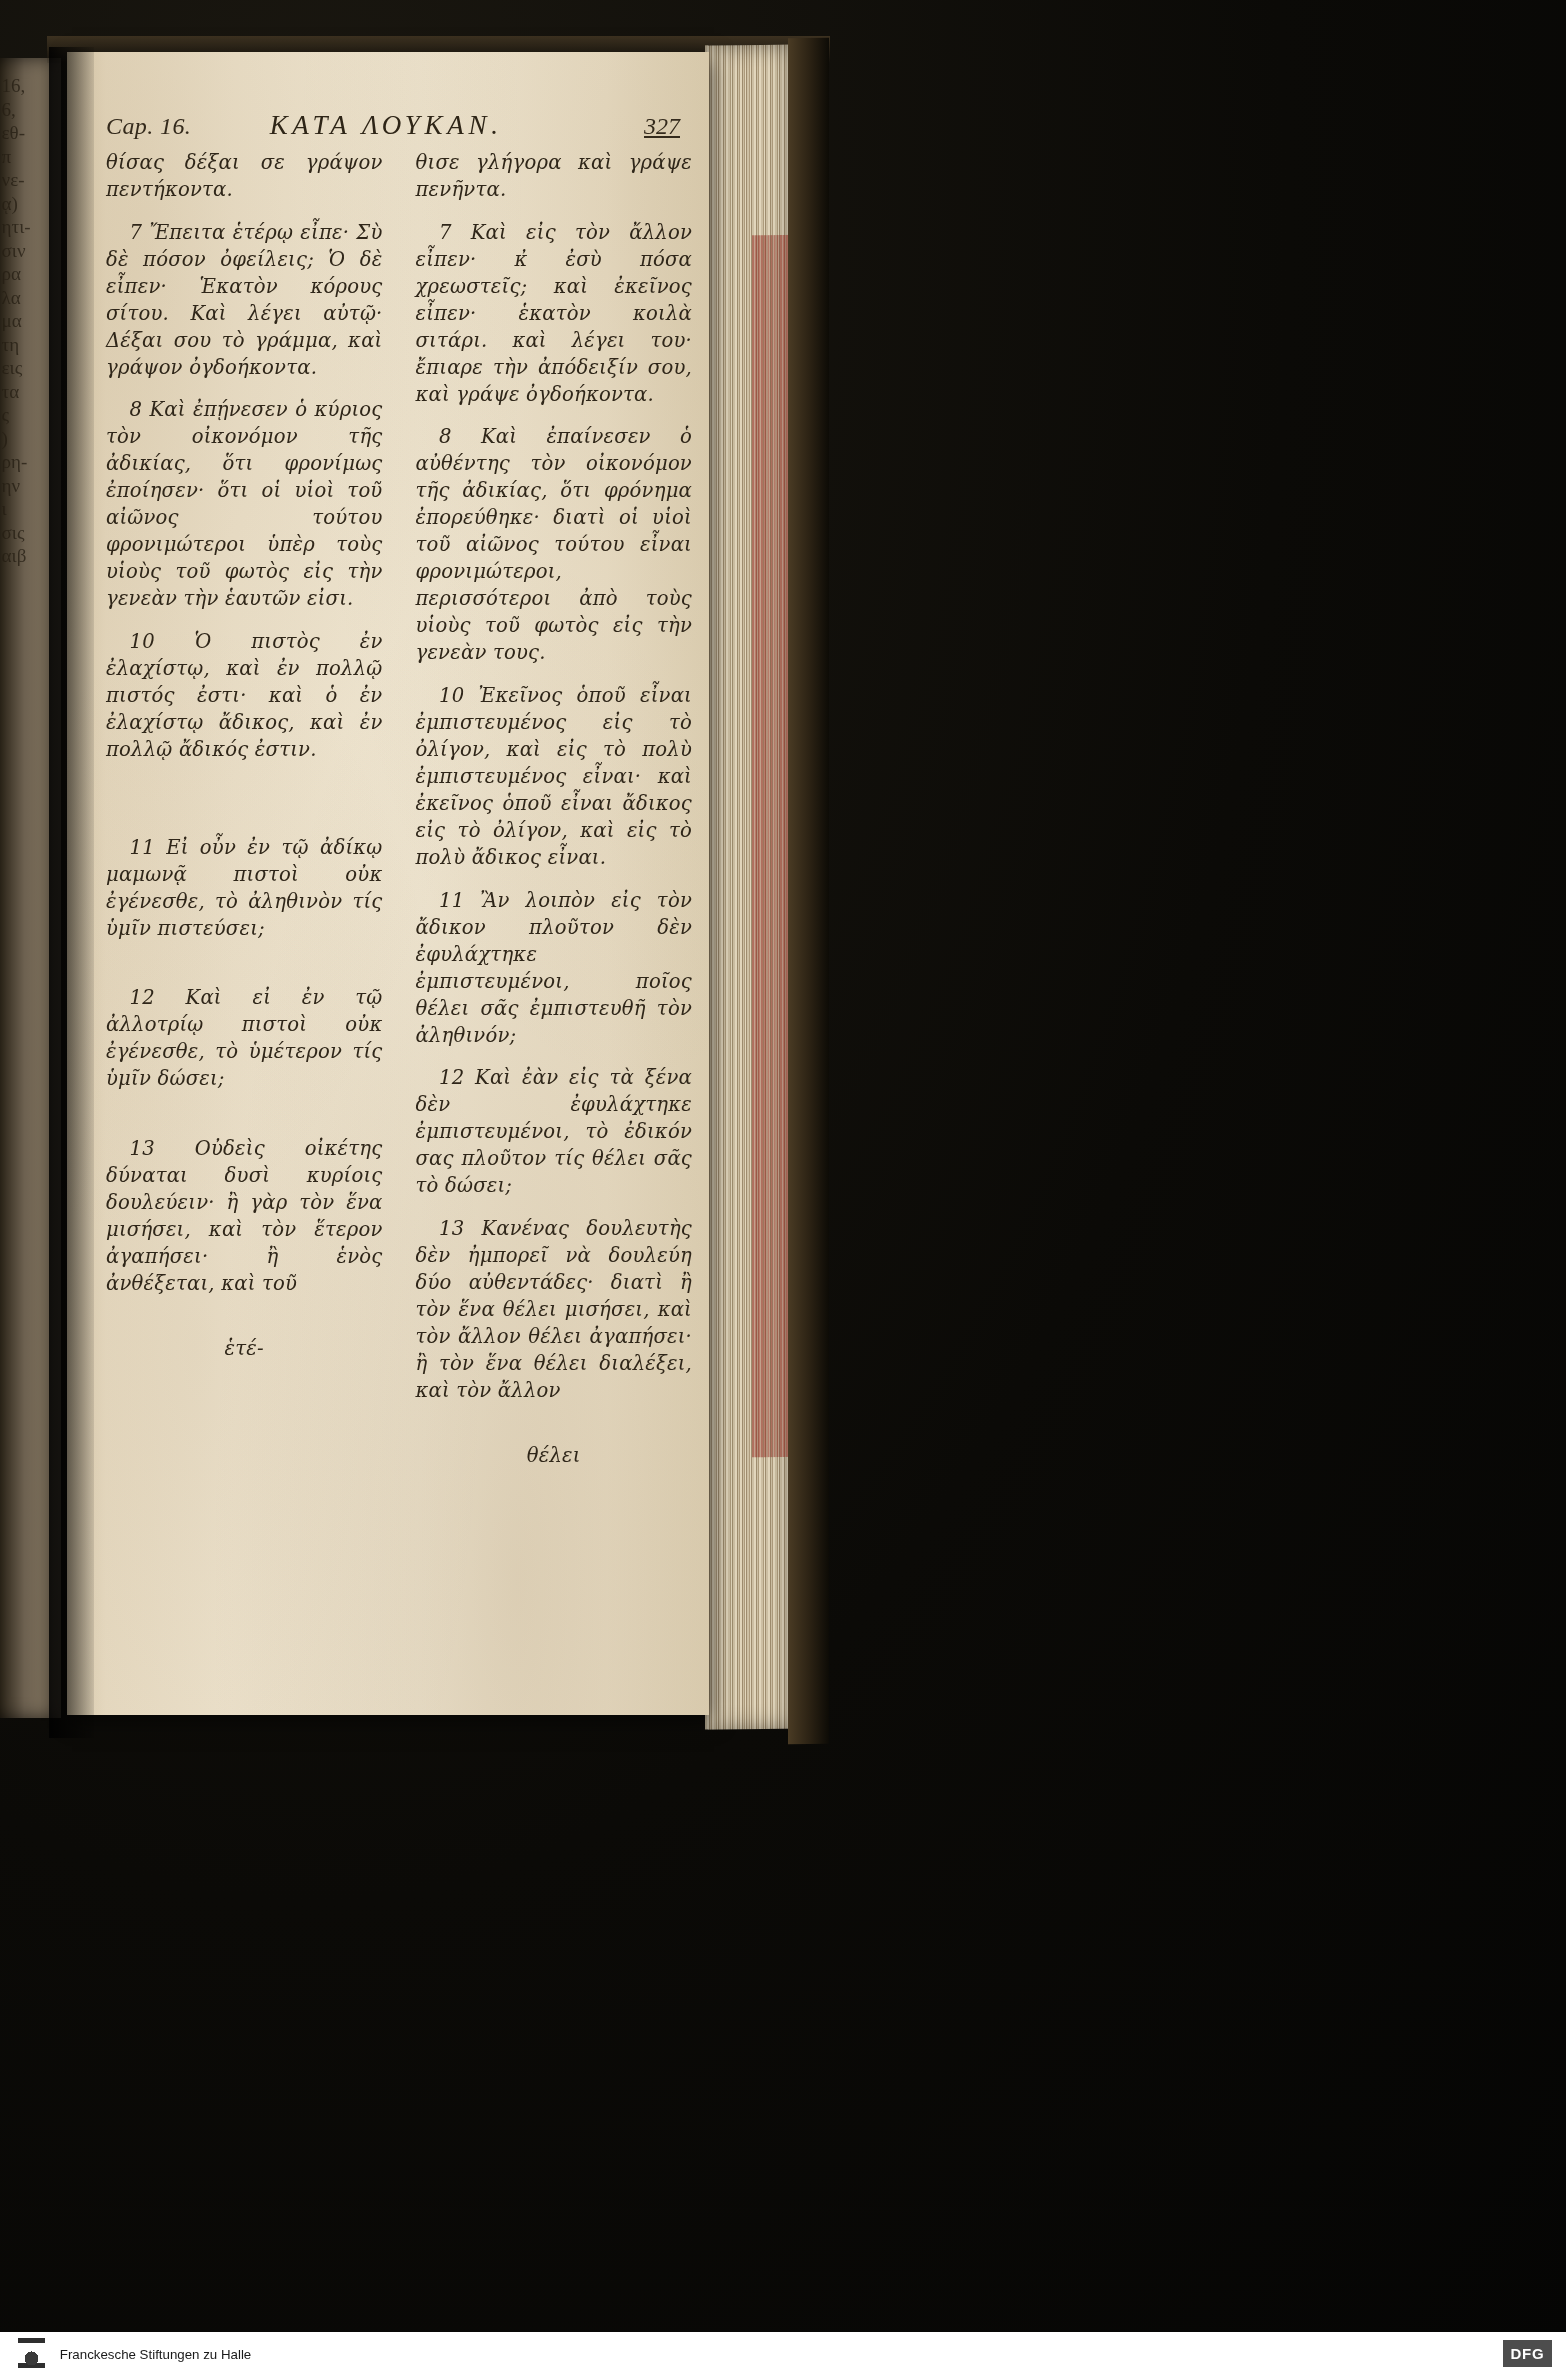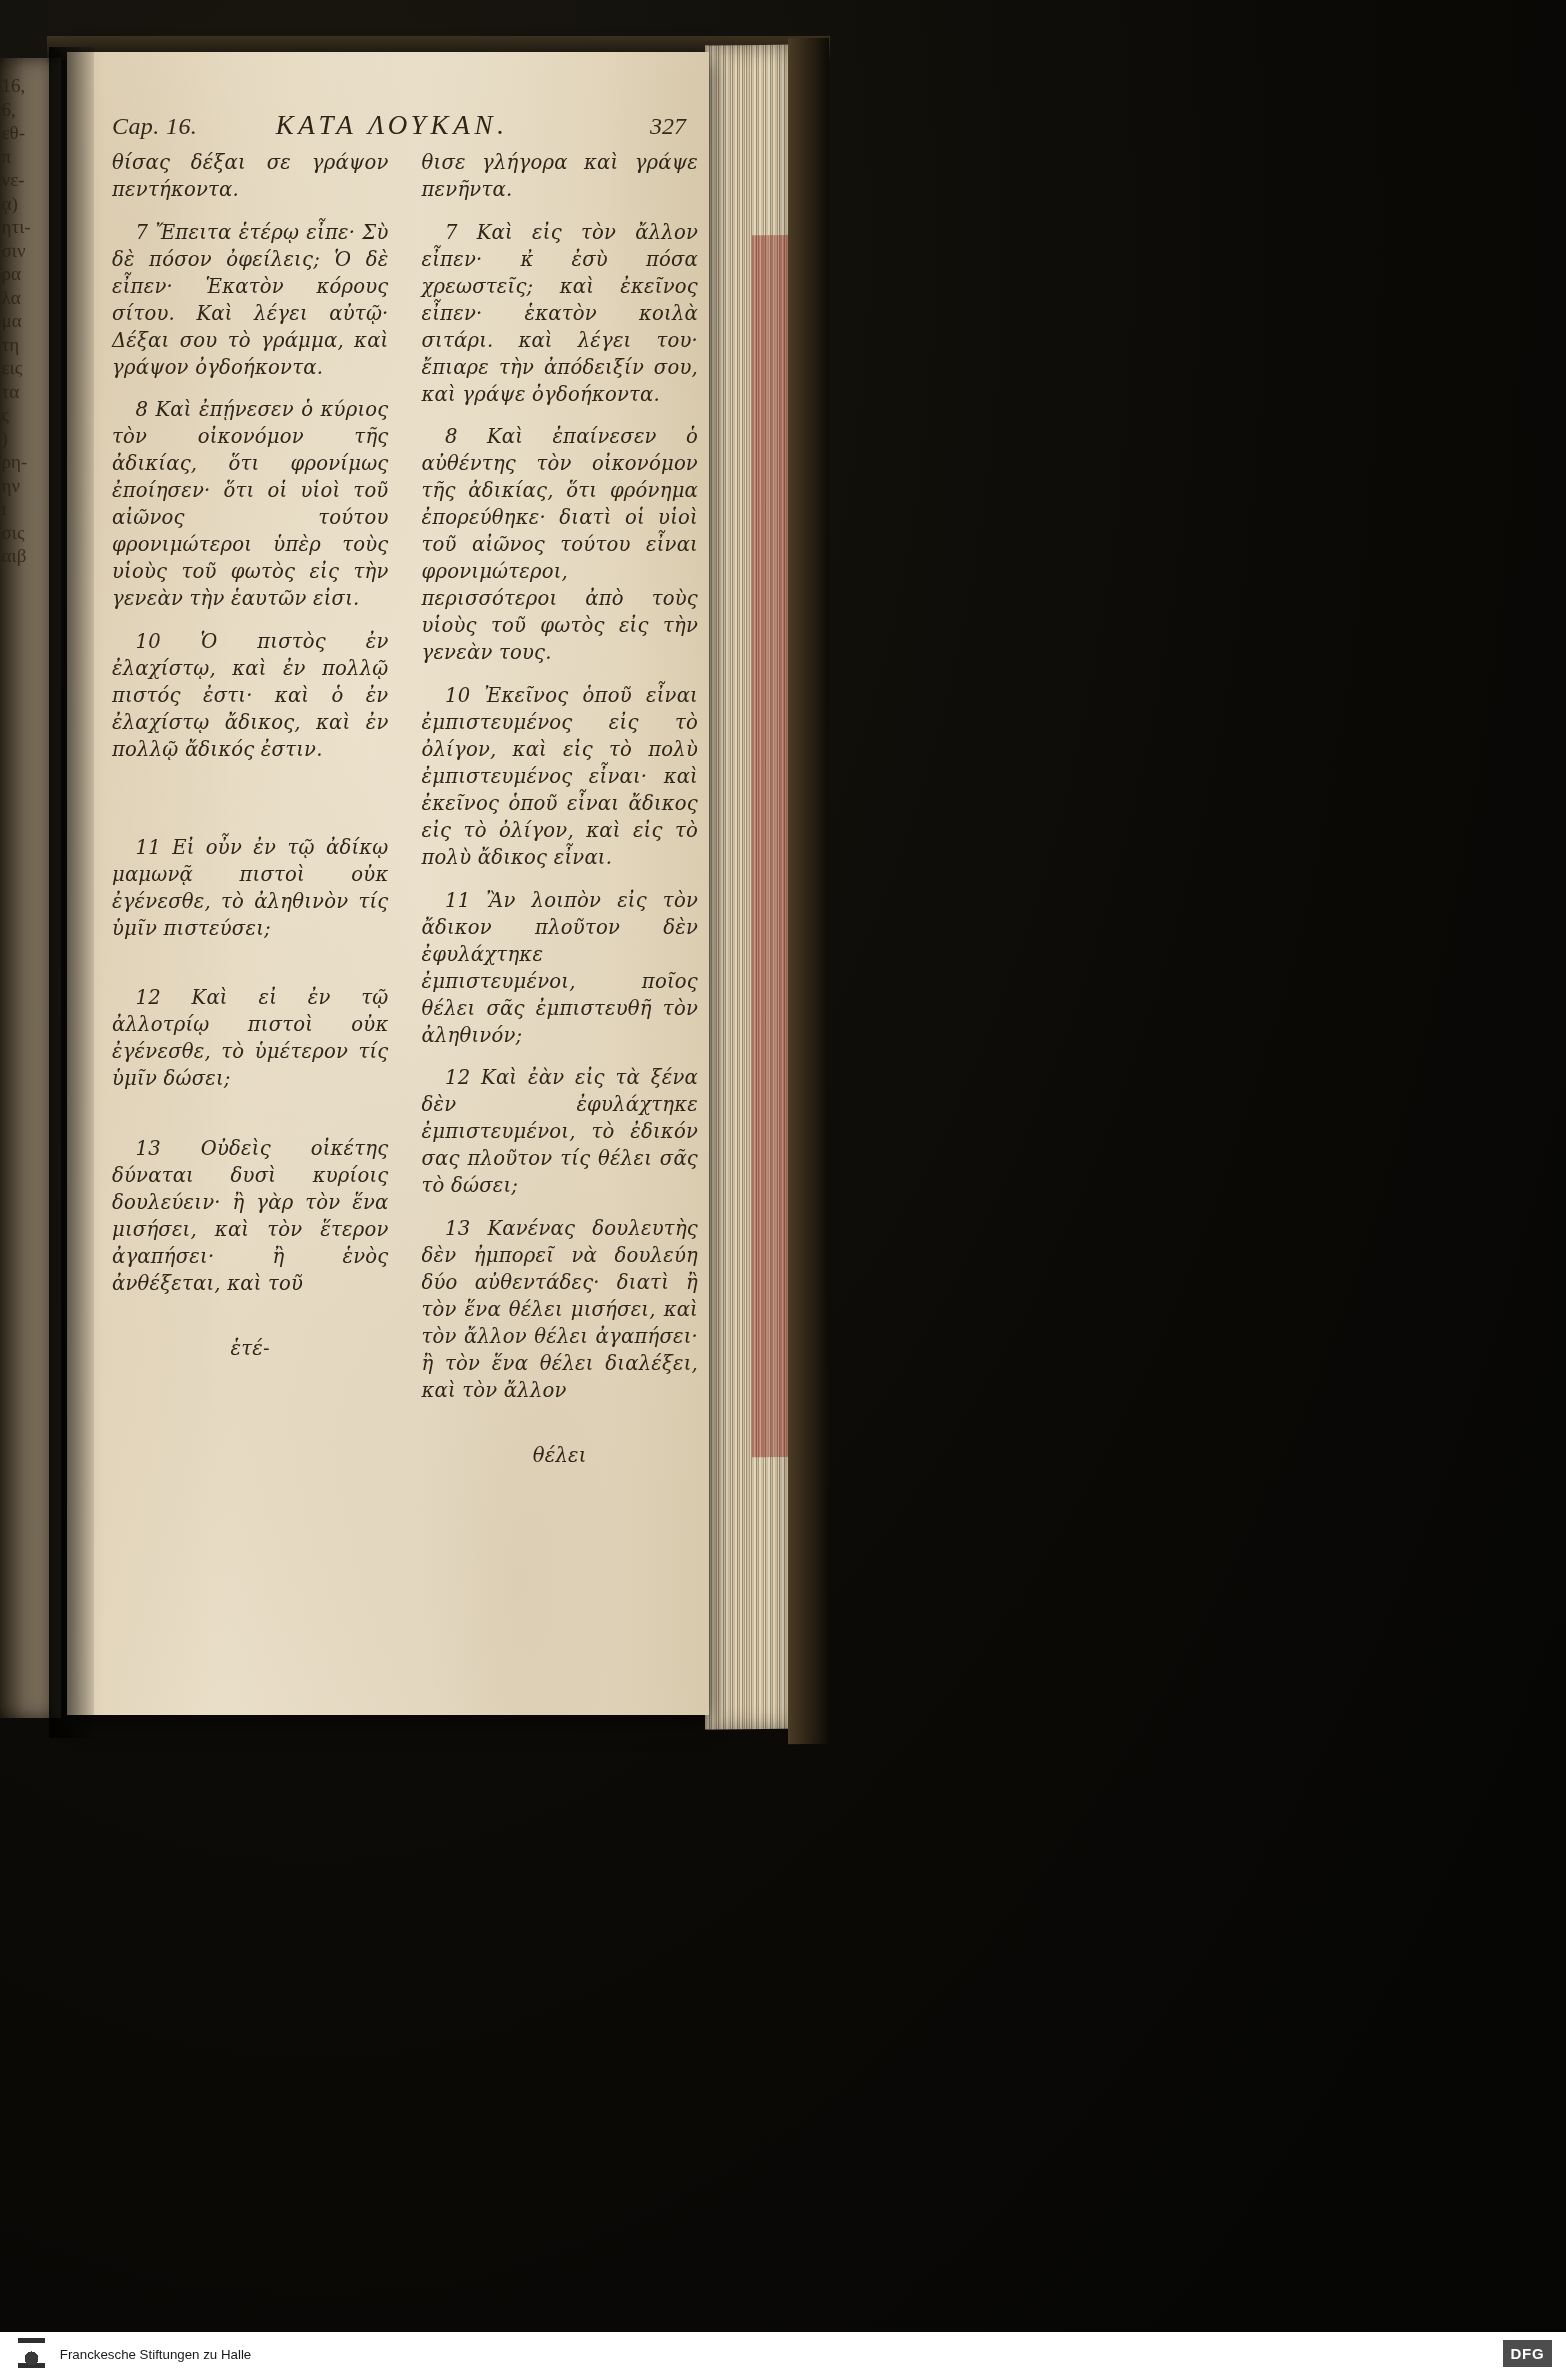--- a/index.html
+++ b/index.html
@@ -136,21 +136,21 @@
     top: 36px;
     width: 783px;
     height: 27px;
     background: linear-gradient(to bottom, #3c3120, rgba(20,16,10,0.1));
     z-index: 1;
   }
 
   
   .content {
     position: absolute;
-    left: 15px; top: 0;
+    left: 9px; top: 0;
     width: 620px;
     height: 1663px;
     padding: 0;
     color: #2b2217;
     z-index: 5;
   }
 
   .header {
     position: absolute;
     top: 58px;
@@ -170,20 +170,21 @@
   }
   .header .title {
     font-size: 27px;
     letter-spacing: 4.7px;
     color: #2e2517;
     margin-left: -63px;
   }
   .header .folio {
     font-size: 24px;
     color: #342a1c;
+    text-decoration: underline;
   }
 
   .columns {
     position: absolute;
     top: 97px;
     left: 30px;
     width: 586px;
     display: flex;
     gap: 33px;
   }

